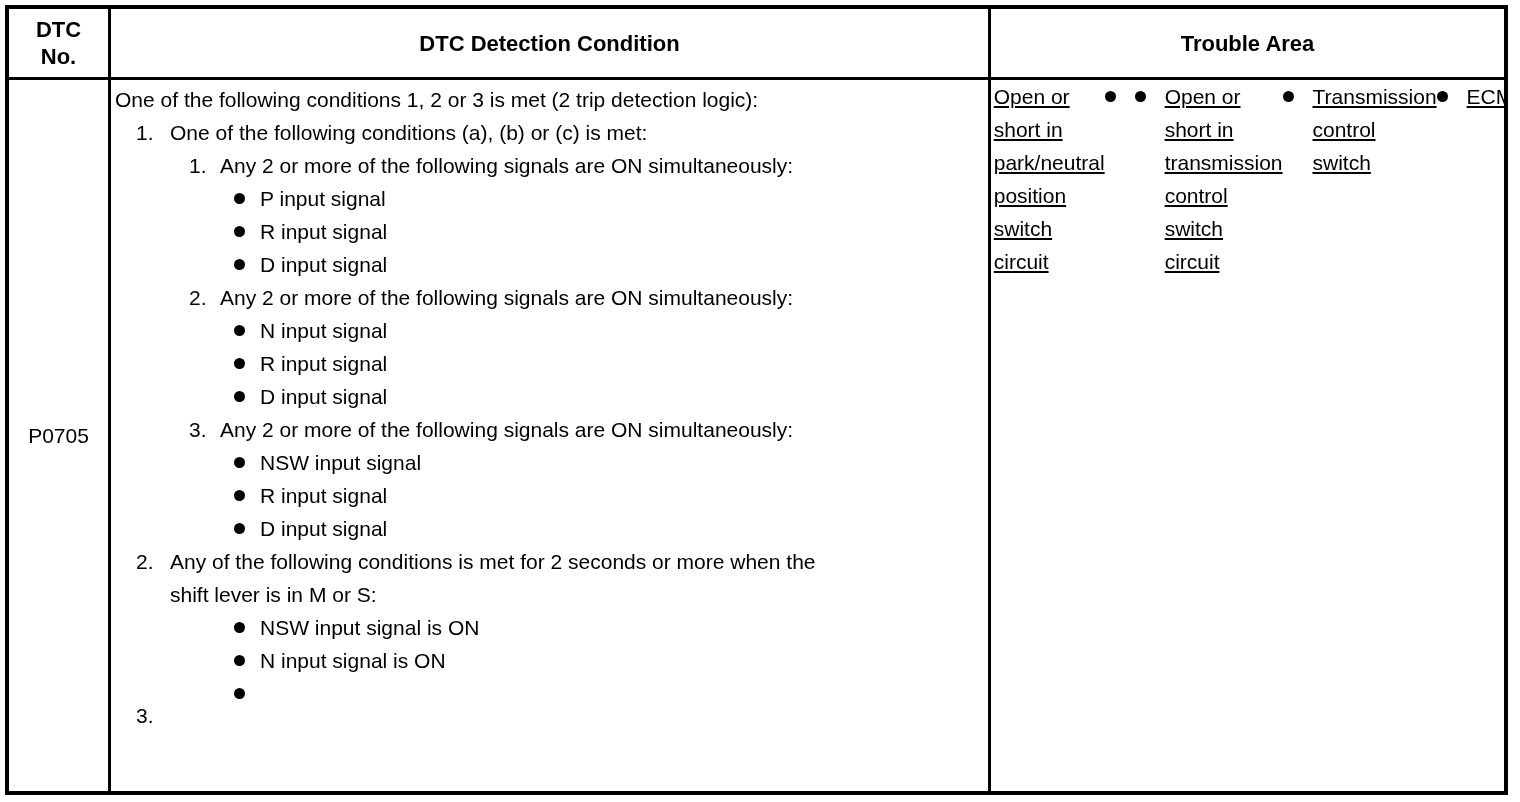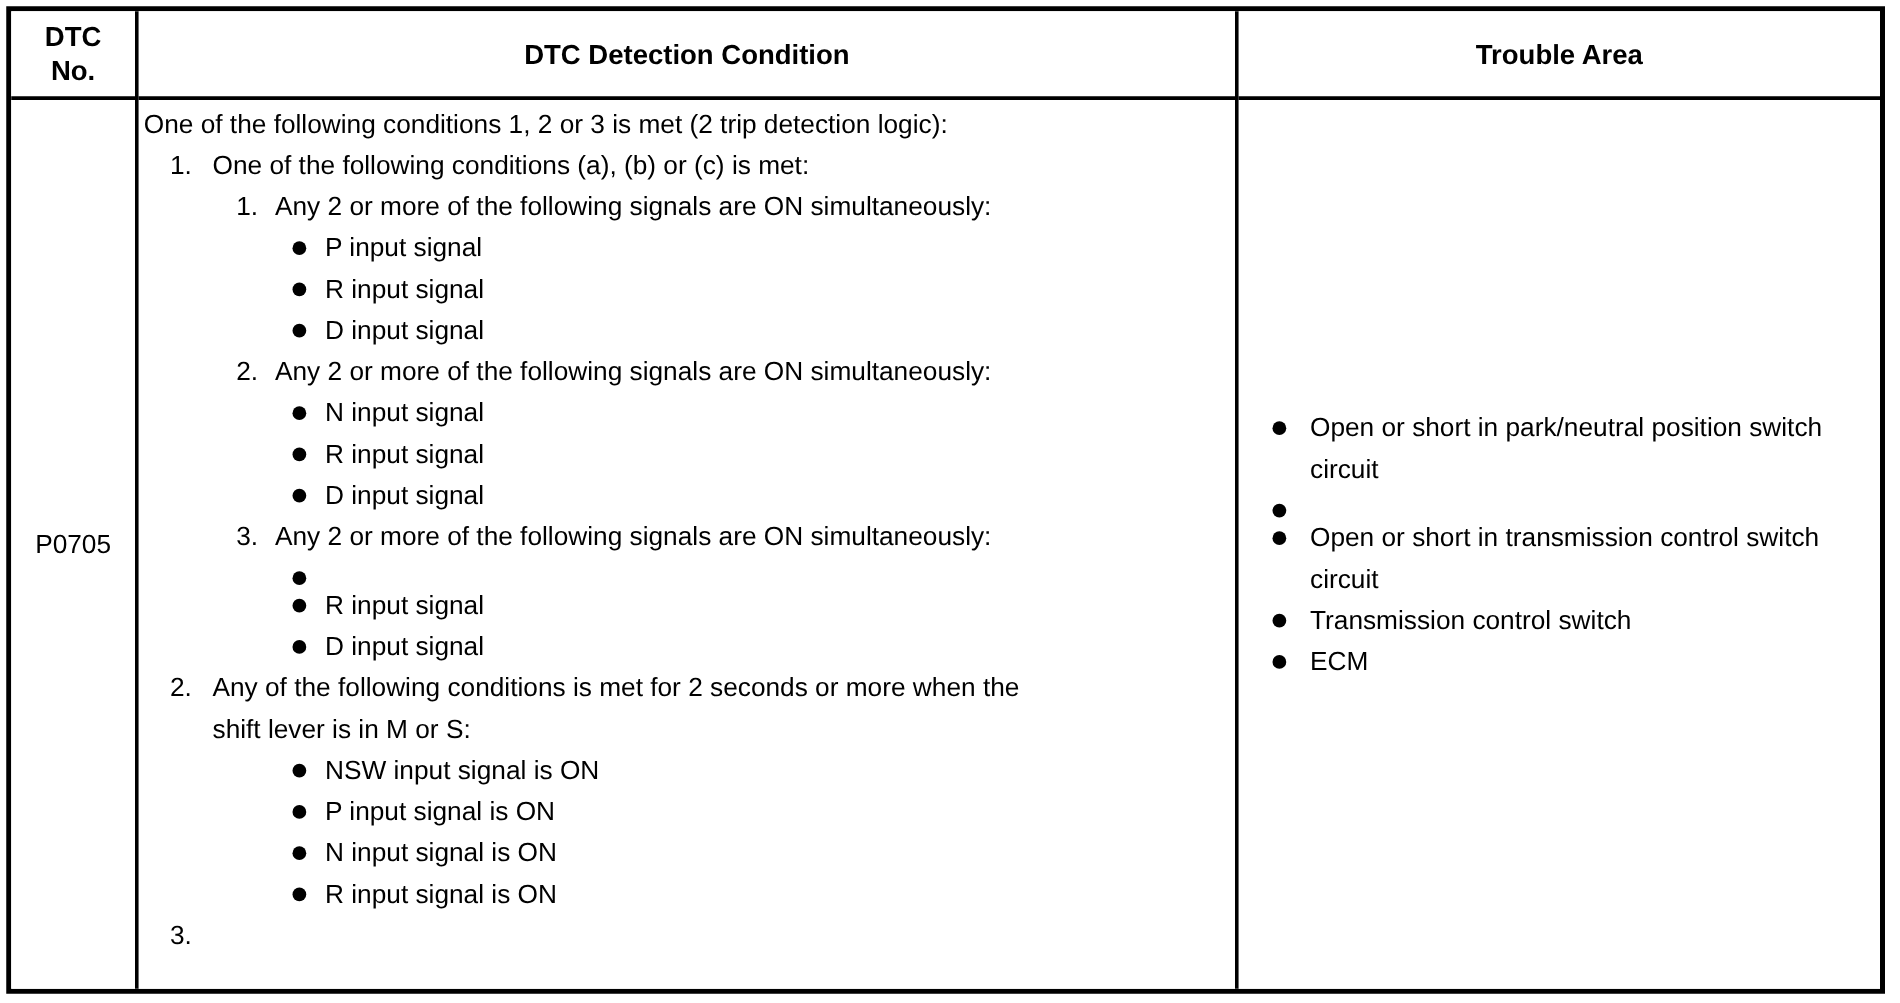--- a/index.html
+++ b/index.html
@@ -60,23 +60,24 @@
     flex: 0 0 auto;
     width: 11px; height: 11px;
     border-radius: 50%;
     background: #000000;
     margin-top: 11px;
   }
   .bl { padding-left: 119px; }
   .bl > .dot { margin-right: 15px; }
 
   .trouble-cell {
-    display: flex; flex-direction: column; justify-content: center;
+    display: flex; flex-direction: row; justify-content: center;
     font-size: 21px; line-height: 33px;
     padding: 0 45px 0 27px;
+    text-decoration: underline;
   }
   .tb > .dot { margin-right: 19px; }
 </style>
 </head>
 <body>
 
 <div class="page">
   <div class="dtc-table">
 
     <div class="cell head b-right b-bottom">
@@ -135,20 +136,21 @@
         <span class="dot"></span>
         <span class="txt">D input signal</span>
       </div>
 
       <div class="li l2">
         <span class="num">3.</span>
         <span class="txt">Any 2 or more of the following signals are ON simultaneously:</span>
       </div>
       <div class="li bl">
         <span class="dot"></span>
+        <span class="txt">NSW input signal</span>
       </div>
       <div class="li bl">
         <span class="dot"></span>
         <span class="txt">R input signal</span>
       </div>
       <div class="li bl">
         <span class="dot"></span>
         <span class="txt">D input signal</span>
       </div>
 
@@ -156,29 +158,24 @@
         <span class="num">2.</span>
         <span class="txt">Any of the following conditions is met for 2 seconds or more when the
 shift lever is in M or S:</span>
       </div>
       <div class="li bl">
         <span class="dot"></span>
         <span class="txt">NSW input signal is ON</span>
       </div>
       <div class="li bl">
         <span class="dot"></span>
-        <span class="txt">P input signal is ON</span>
-      </div>
-      <div class="li bl">
-        <span class="dot"></span>
         <span class="txt">N input signal is ON</span>
       </div>
       <div class="li bl">
         <span class="dot"></span>
-        <span class="txt">R input signal is ON</span>
       </div>
 
       <div class="li l1">
         <span class="num">3.</span>
       </div>
     </div>
 
     <div class="cell trouble-cell">
       <div class="li tb">
         <span class="dot"></span>

